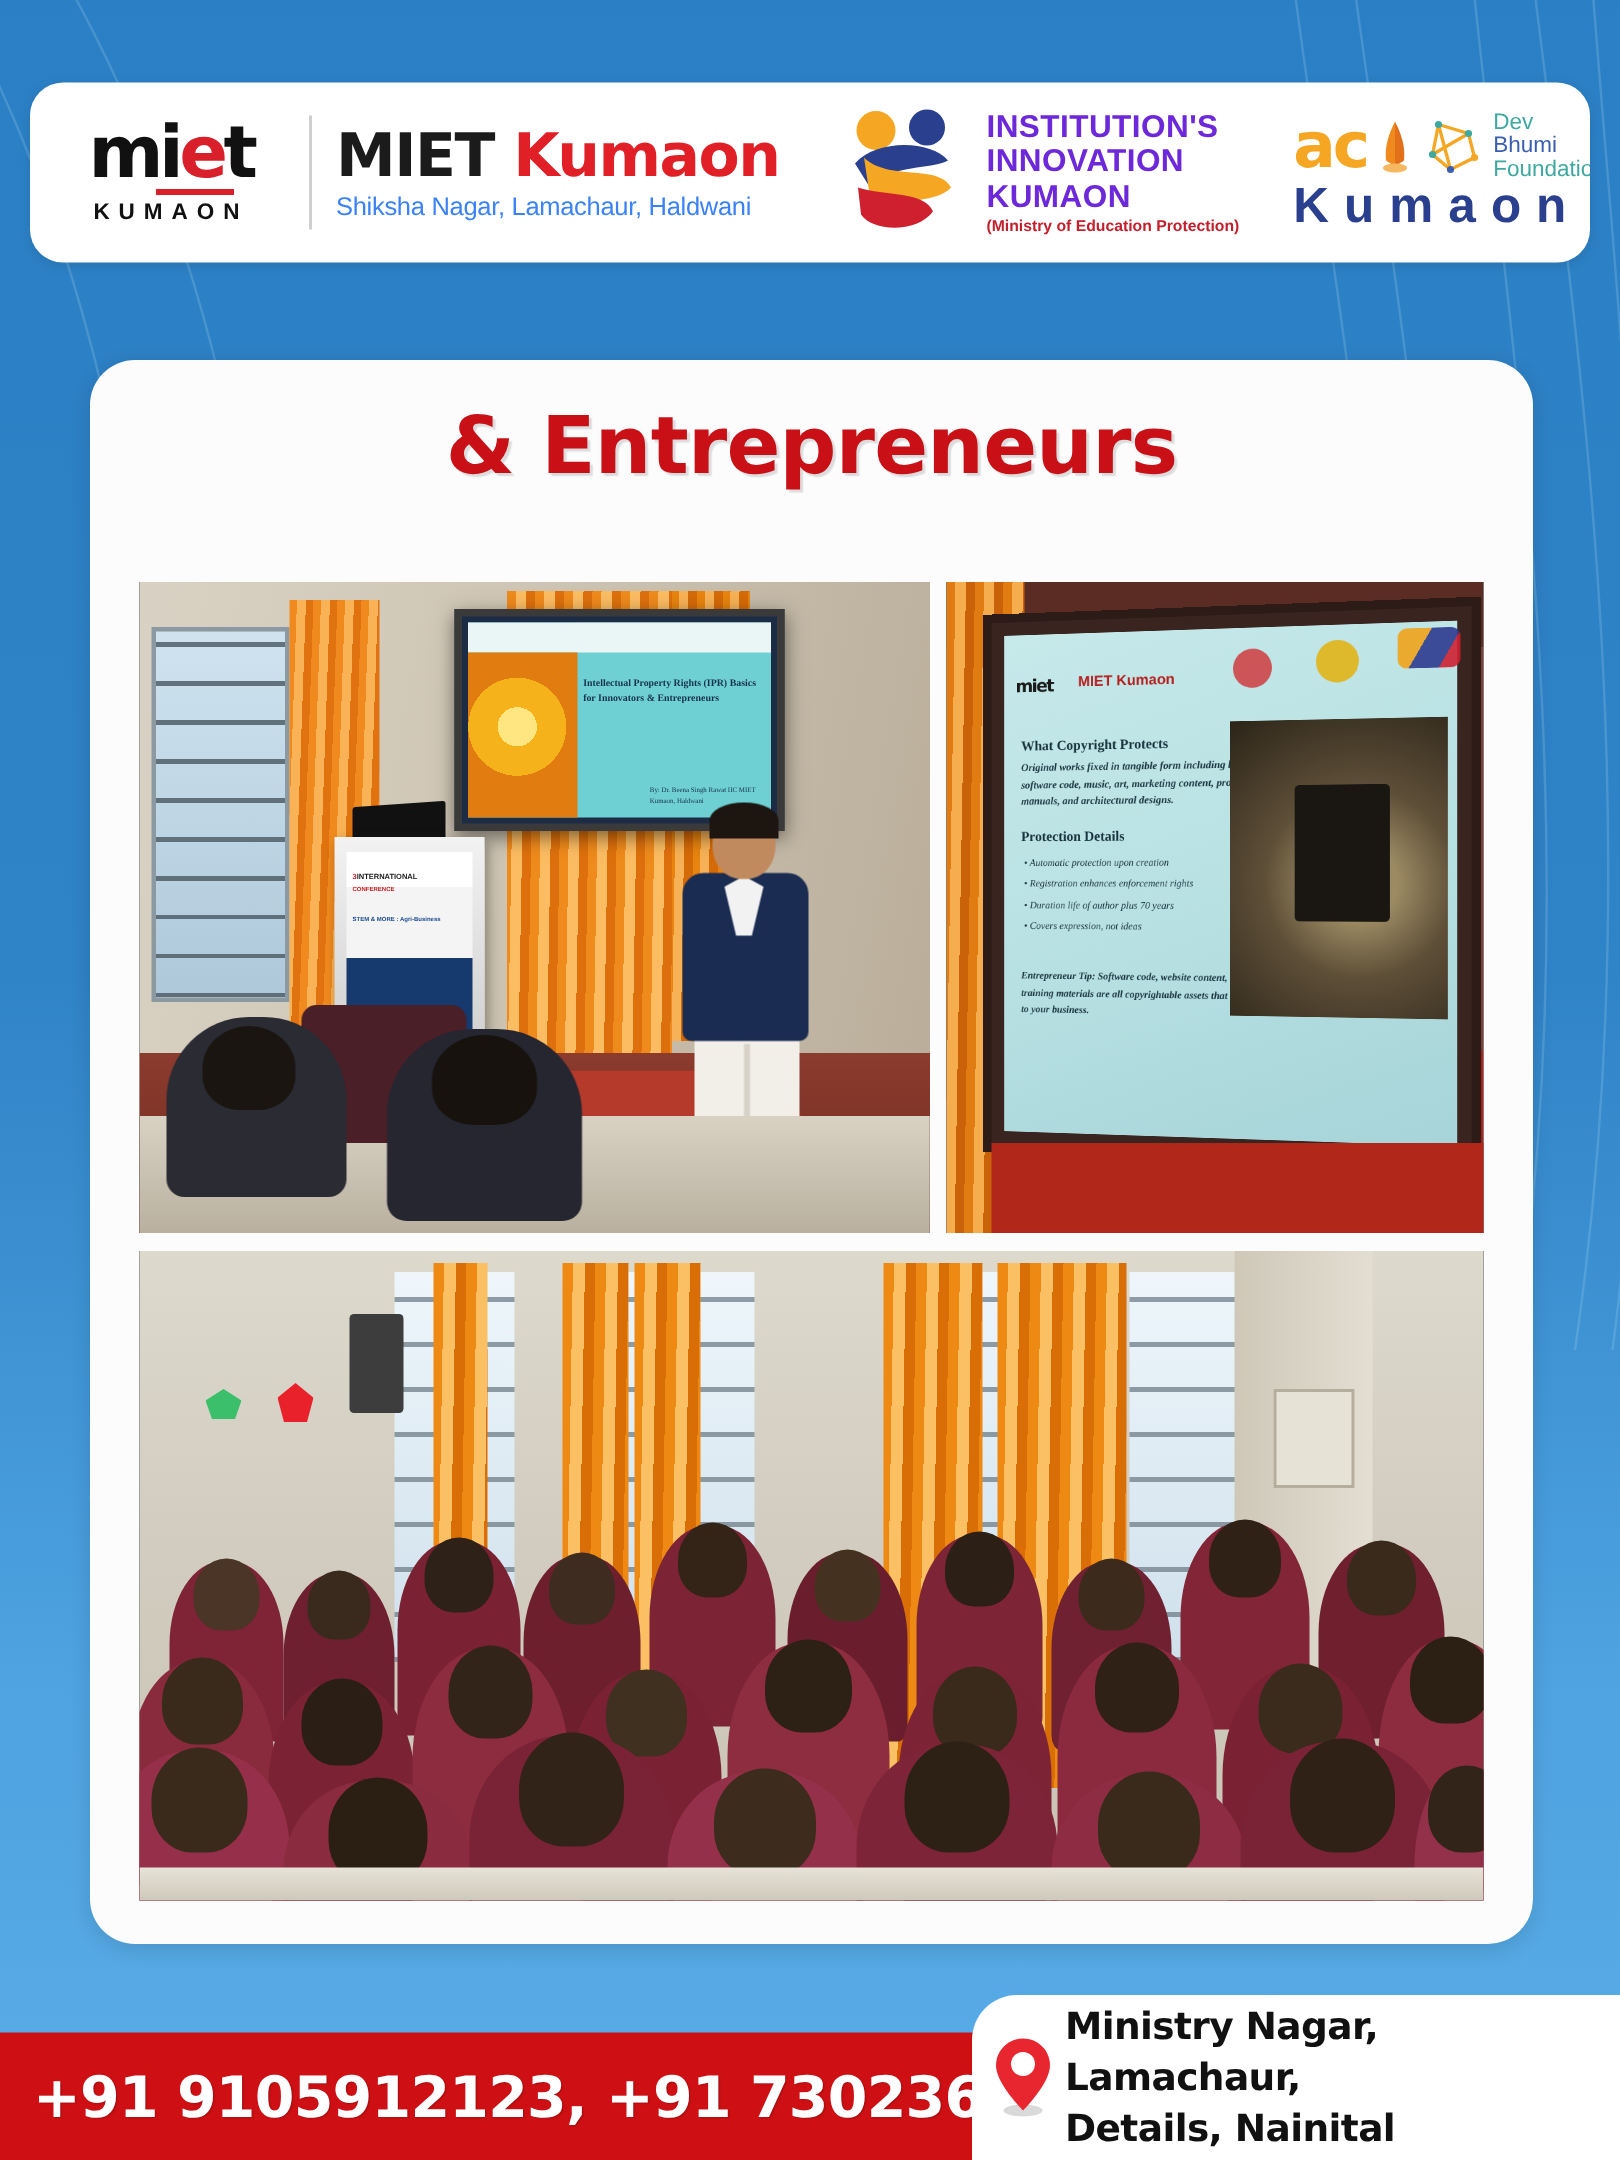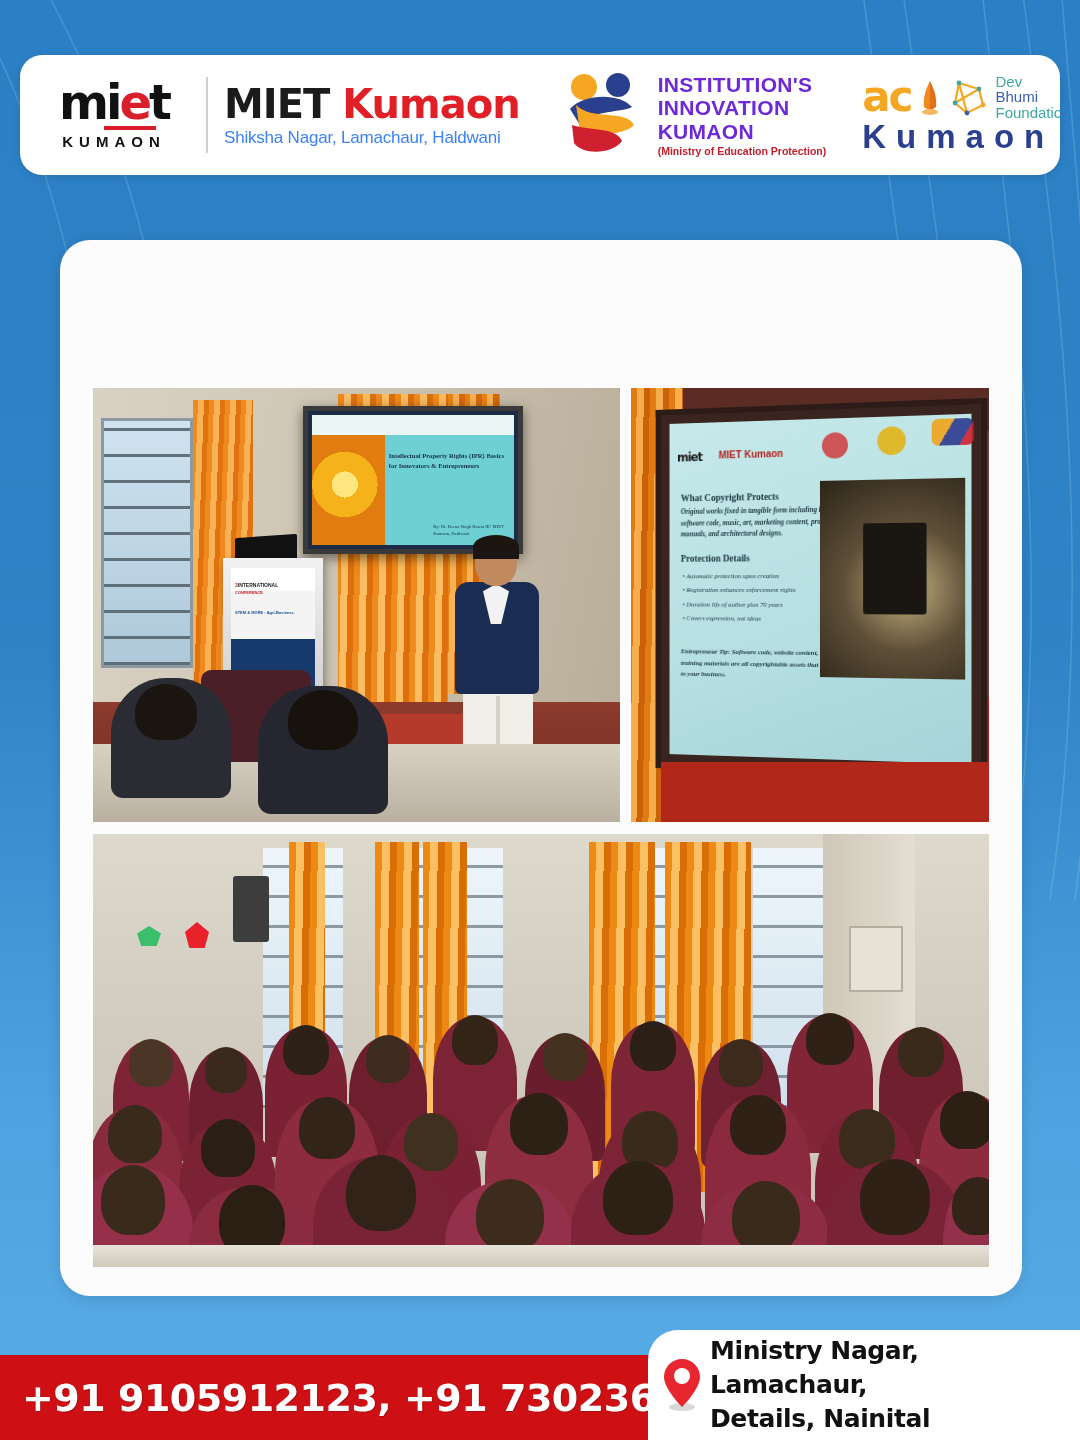--- a/index.html
+++ b/index.html
@@ -478,20 +478,21 @@
           <div class="d3">Foundation</div>
         </div>
       </div>
       <div class="acic-kumaon">Kumaon</div>
     </div>
   </div>
 
   <div class="card">
 
     <div class="title">
+      <div>&amp; Entrepreneurs</div>
     </div>
 
     <div class="photos">
 
       <div class="row-top">
 
         <div class="ph ph-1">
           <div class="p1-wall"></div>
           <div class="p1-win"></div>
           <div class="p1-curtain-a"></div>

